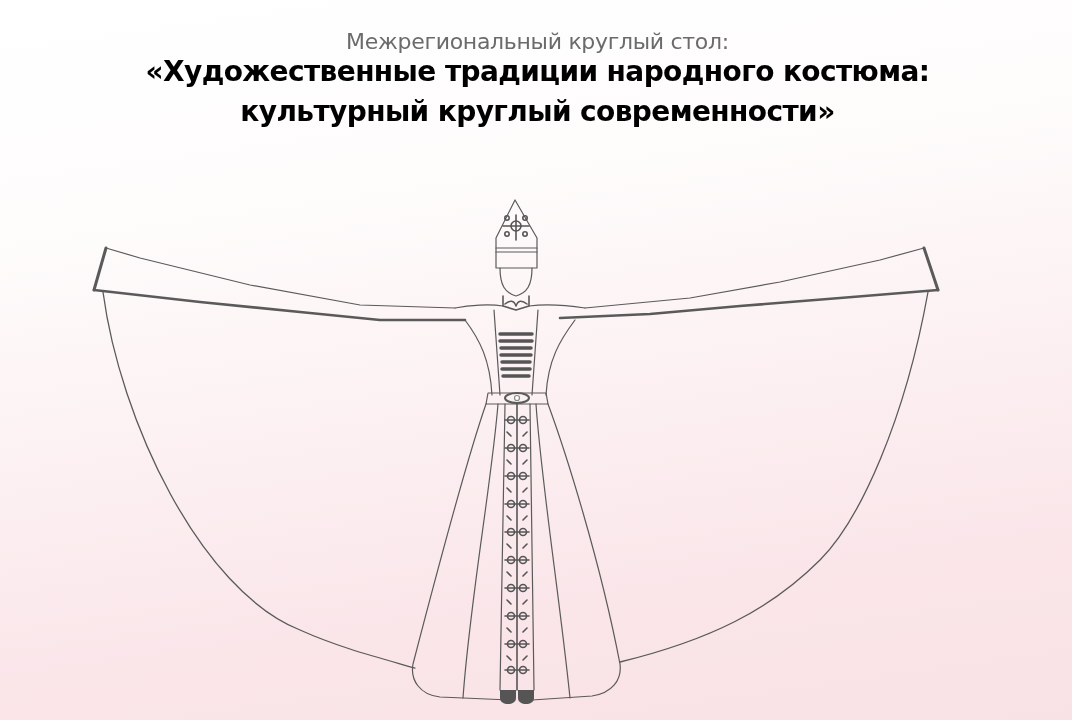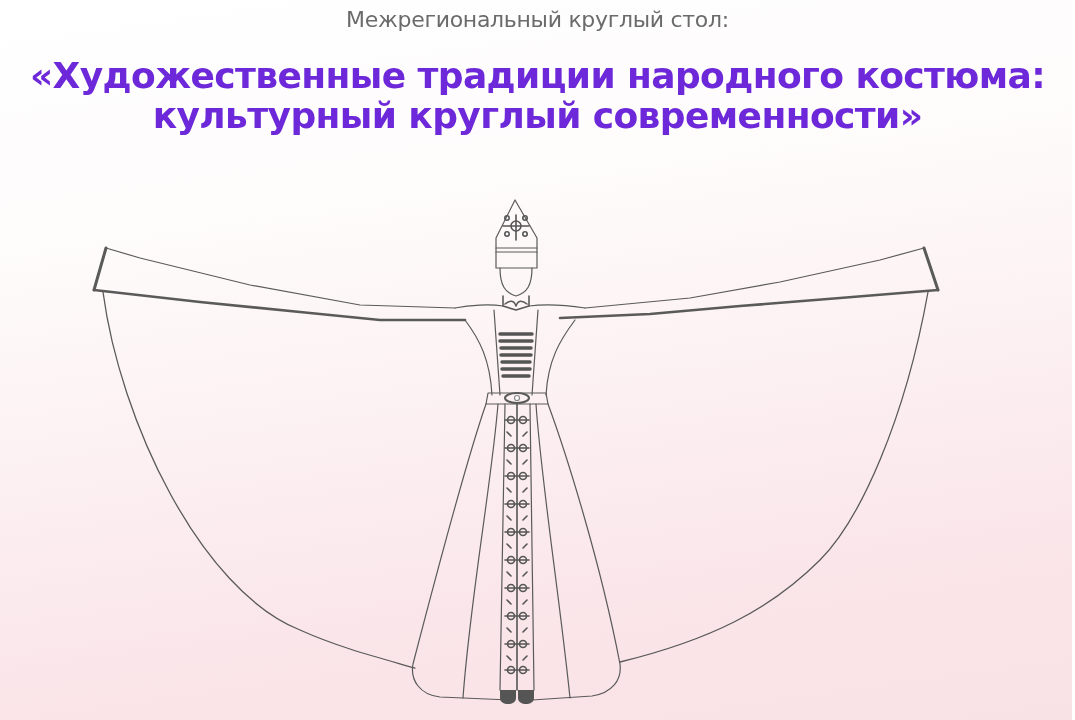--- a/index.html
+++ b/index.html
@@ -4,26 +4,26 @@
   <style>
     html, body { margin: 0; padding: 0; }
     body {
       width: 1075px; height: 720px; overflow: hidden; position: relative;
       background: linear-gradient(172deg, #ffffff 0%, #fefbfb 30%, #fcf0f2 55%, #fae5e9 80%, #f9e2e6 100%);
       font-family: "DejaVu Sans", sans-serif;
     }
     .right-strip { position: absolute; right: 0; top: 0; width: 3px; height: 720px; background: #ffffff; }
     .header { position: absolute; left: 0; top: 0; width: 1075px; text-align: center; }
     .subtitle {
-      position: absolute; top: 7px; left: 0; width: 1075px; text-align: center;
+      position: absolute; top: 29px; left: 0; width: 1075px; text-align: center;
       font-size: 22px; color: #6b6b6b; letter-spacing: -0.3px;
     }
     .title {
       position: absolute; left: 0; width: 1075px; text-align: center;
-      font-size: 36px; font-weight: bold; color: #6d28d9; letter-spacing: -0.6px;
+      font-size: 28px; font-weight: bold; color: #000000; letter-spacing: -0.6px;
     }
     .title.l1 { top: 55px; }
     .title.l2 { top: 95px; }
     svg.figure { position: absolute; left: 0; top: 0; }
   </style>
 </head>
 <body>
 
 <div class="right-strip"></div>
 

